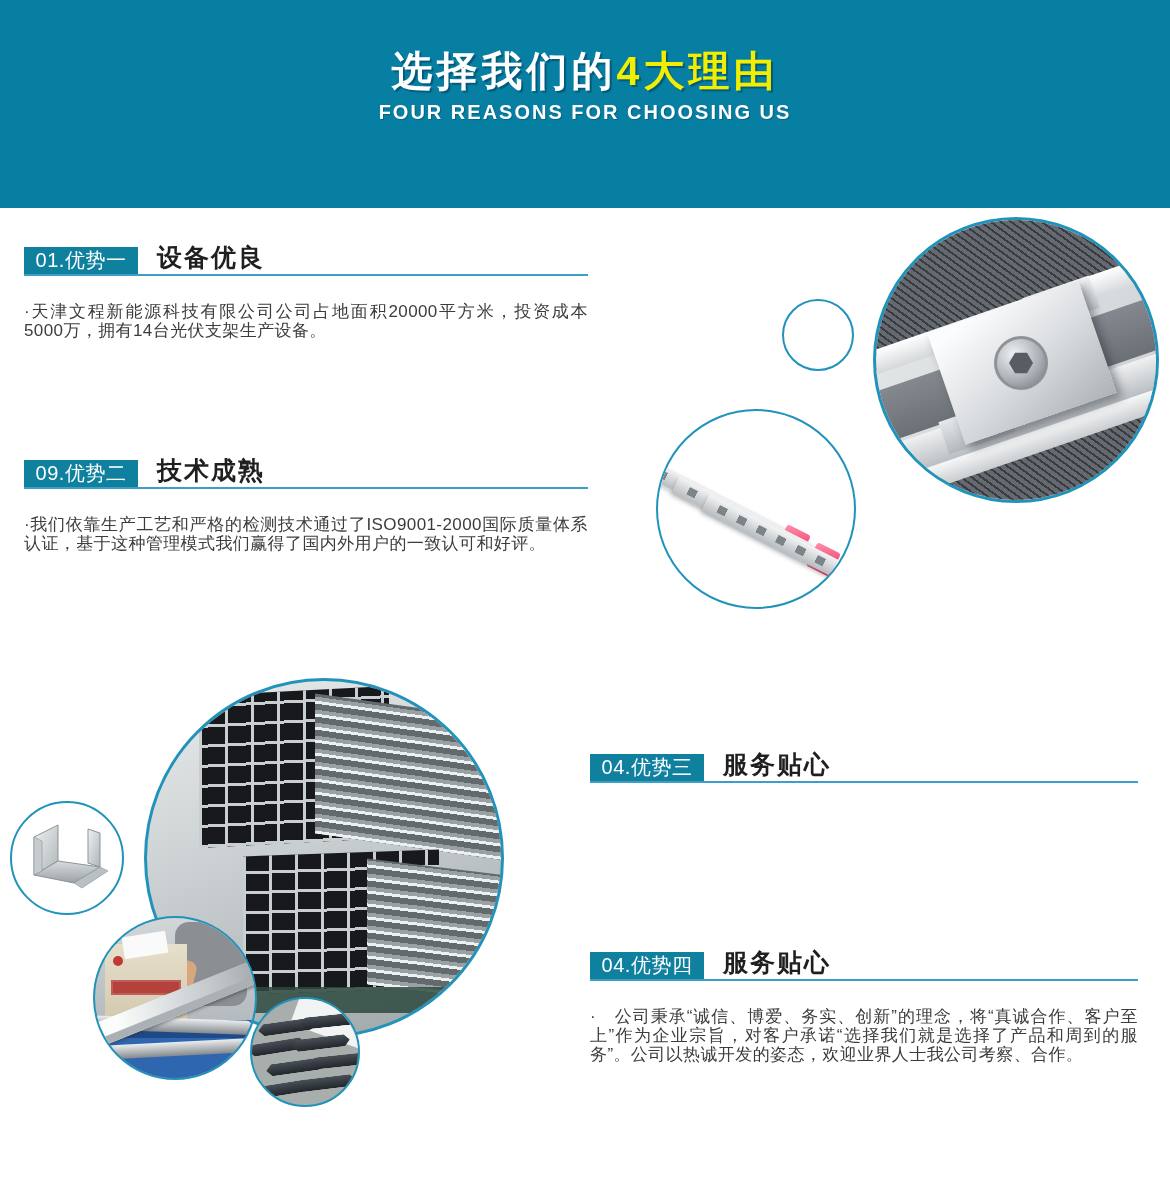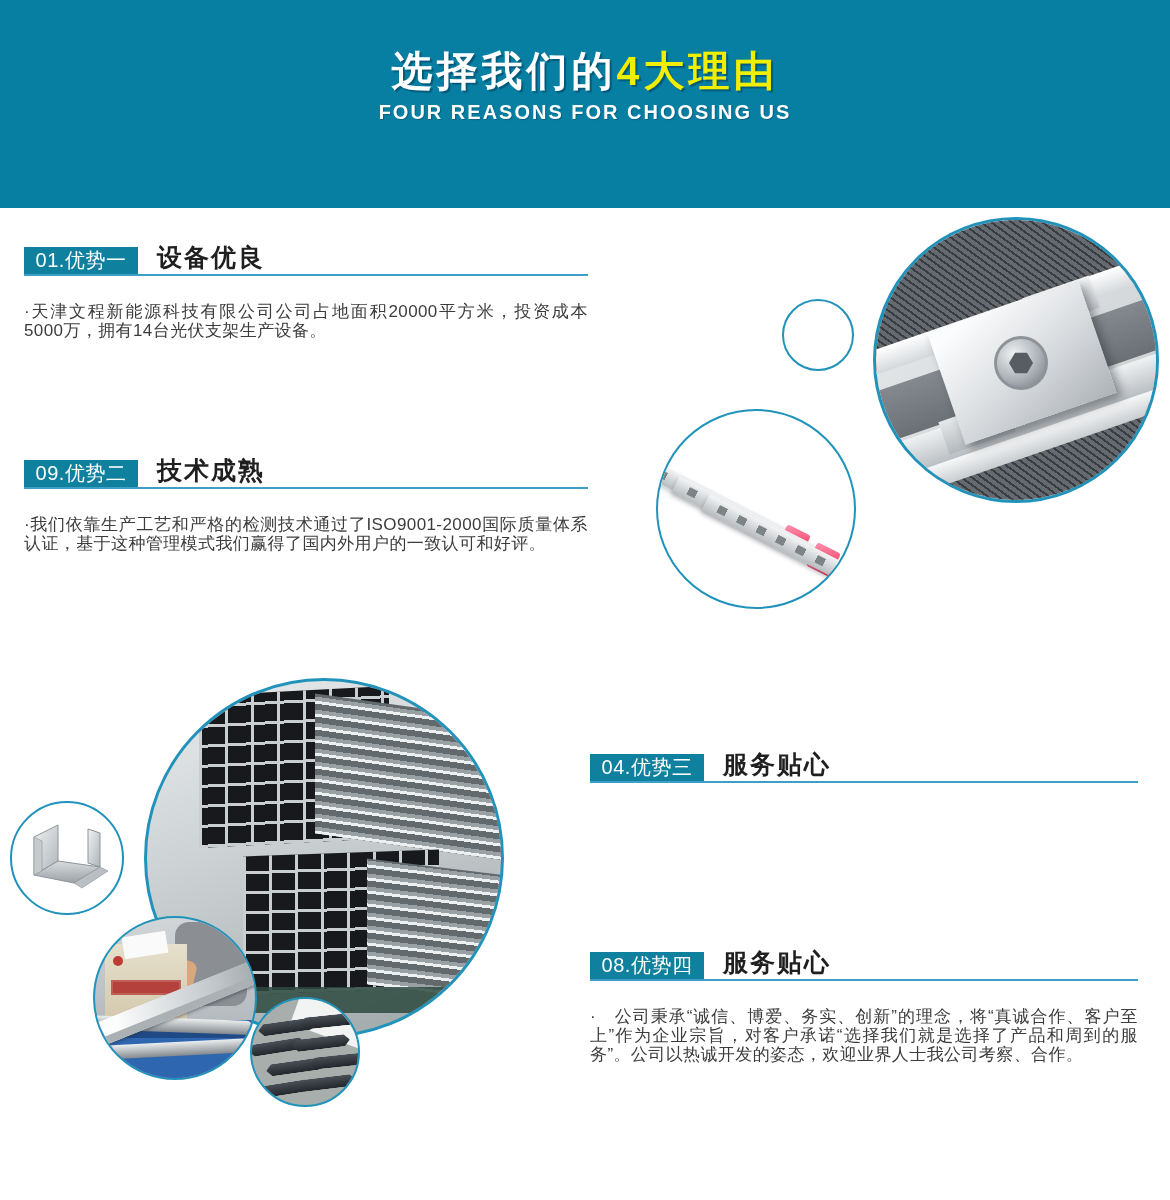--- a/index.html
+++ b/index.html
@@ -156,21 +156,21 @@
 
 <div class="feature f3">
   <div class="feature-head">
     <div class="num-box">04.优势三</div>
     <h2 class="feature-title">服务贴心</h2>
   </div>
 </div>
 
 <div class="feature f4">
   <div class="feature-head">
-    <div class="num-box">08.优势四</div>
+    <div class="num-box">04.优势四</div>
     <h2 class="feature-title">服务贴心</h2>
   </div>
   <p class="feature-body">·　公司秉承“诚信、博爱、务实、创新”的理念，将“真诚合作、客户至上”作为企业宗旨，对客户承诺“选择我们就是选择了产品和周到的服务”。公司以热诚开发的姿态，欢迎业界人士我公司考察、合作。</p>
 </div>
 
 <div class="circ b3 tubes-circle">
   <div class="grid grid1"></div>
   <div class="stripes side1"></div>
   <div class="grid grid2"></div>
   <div class="stripes side2"></div>

